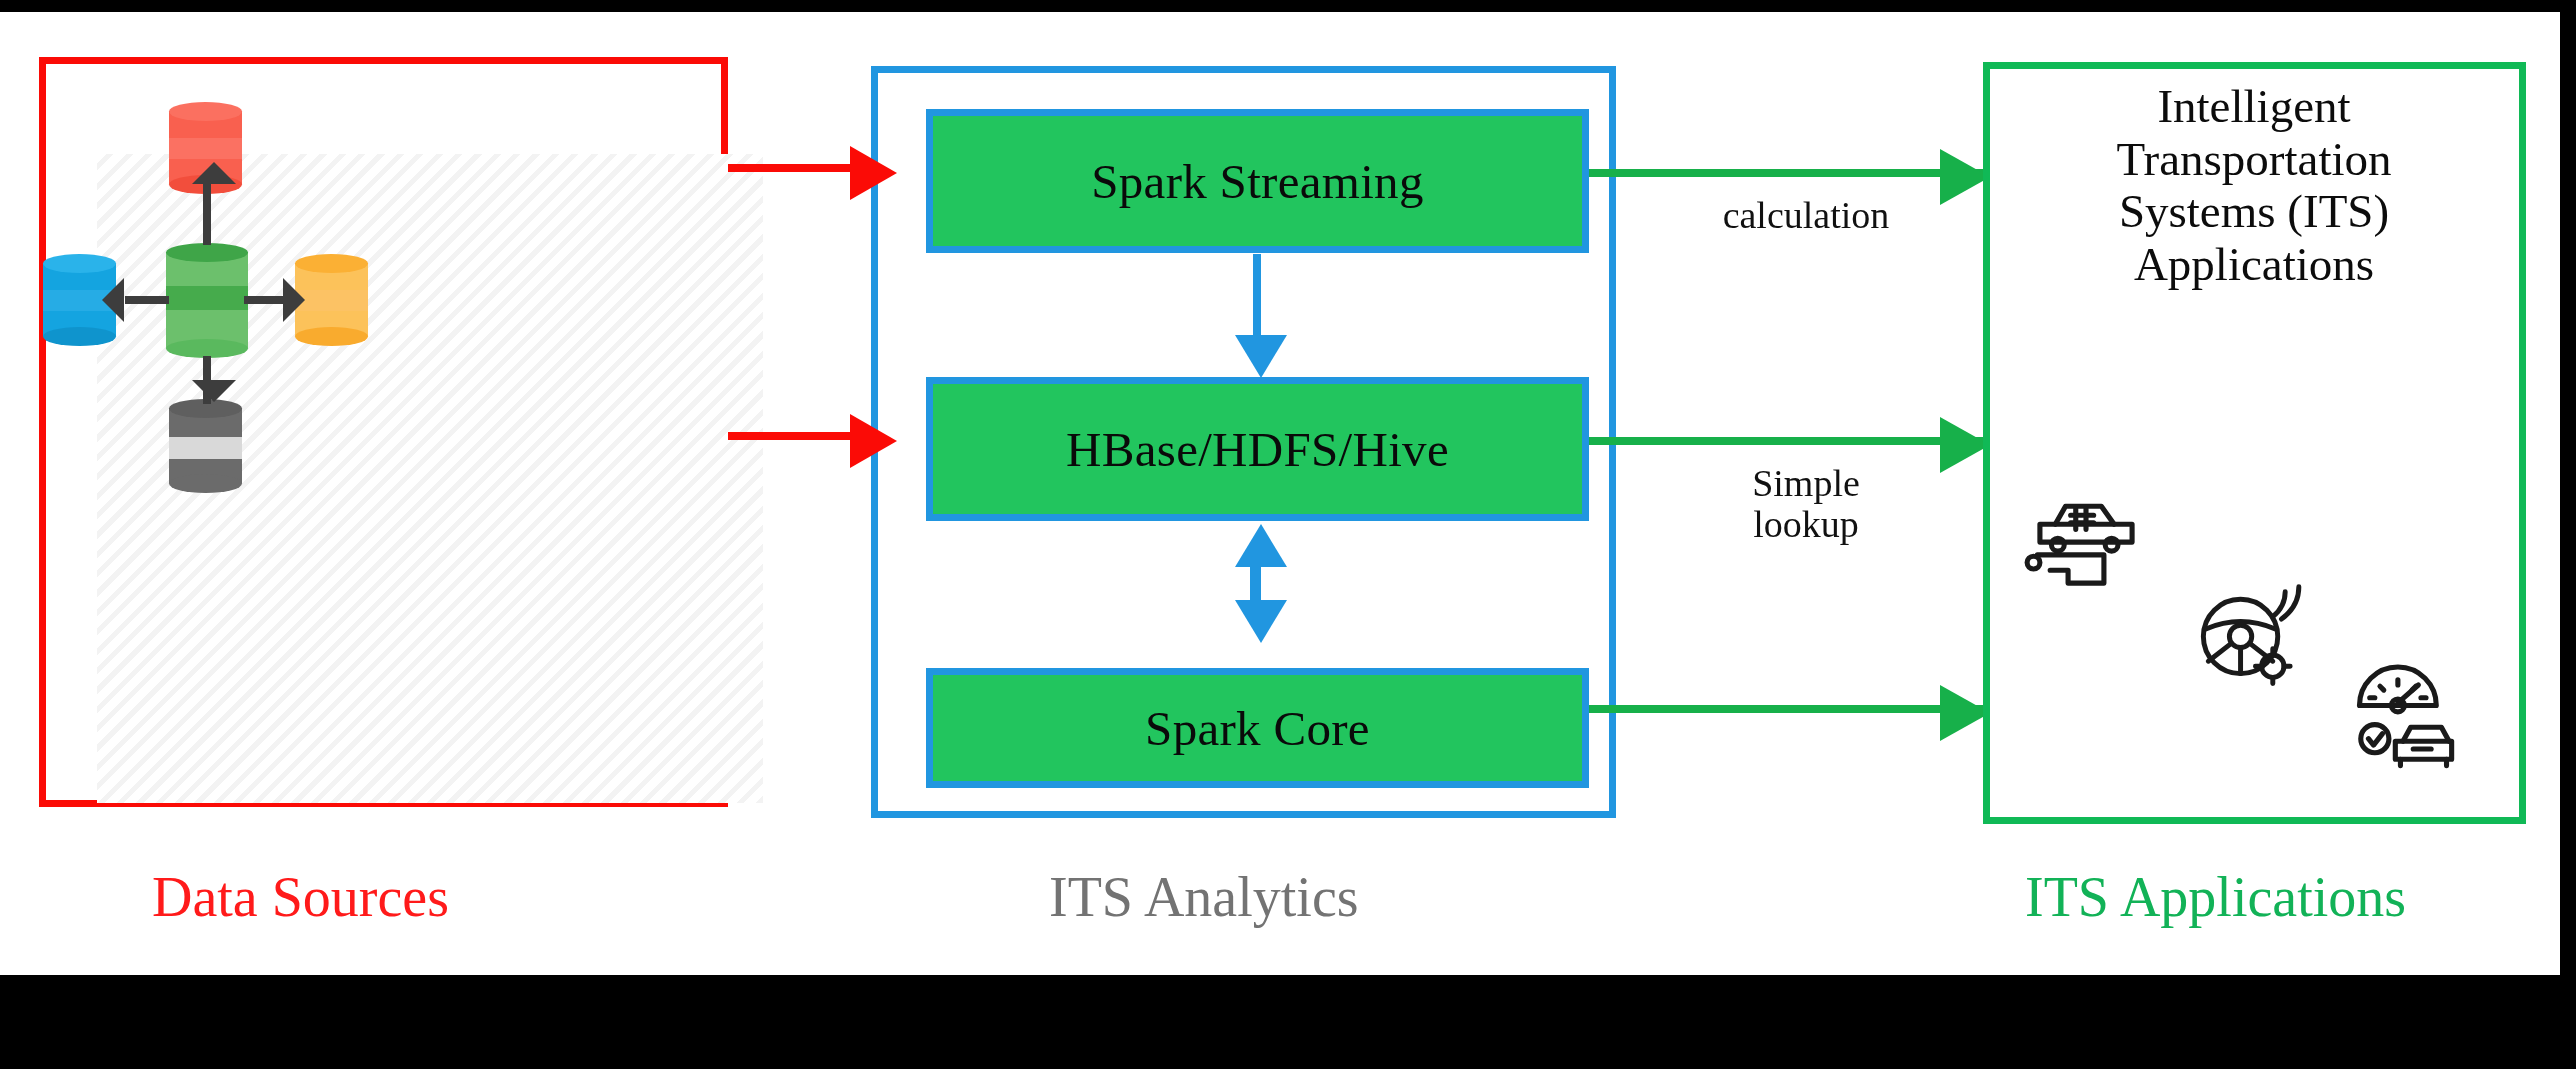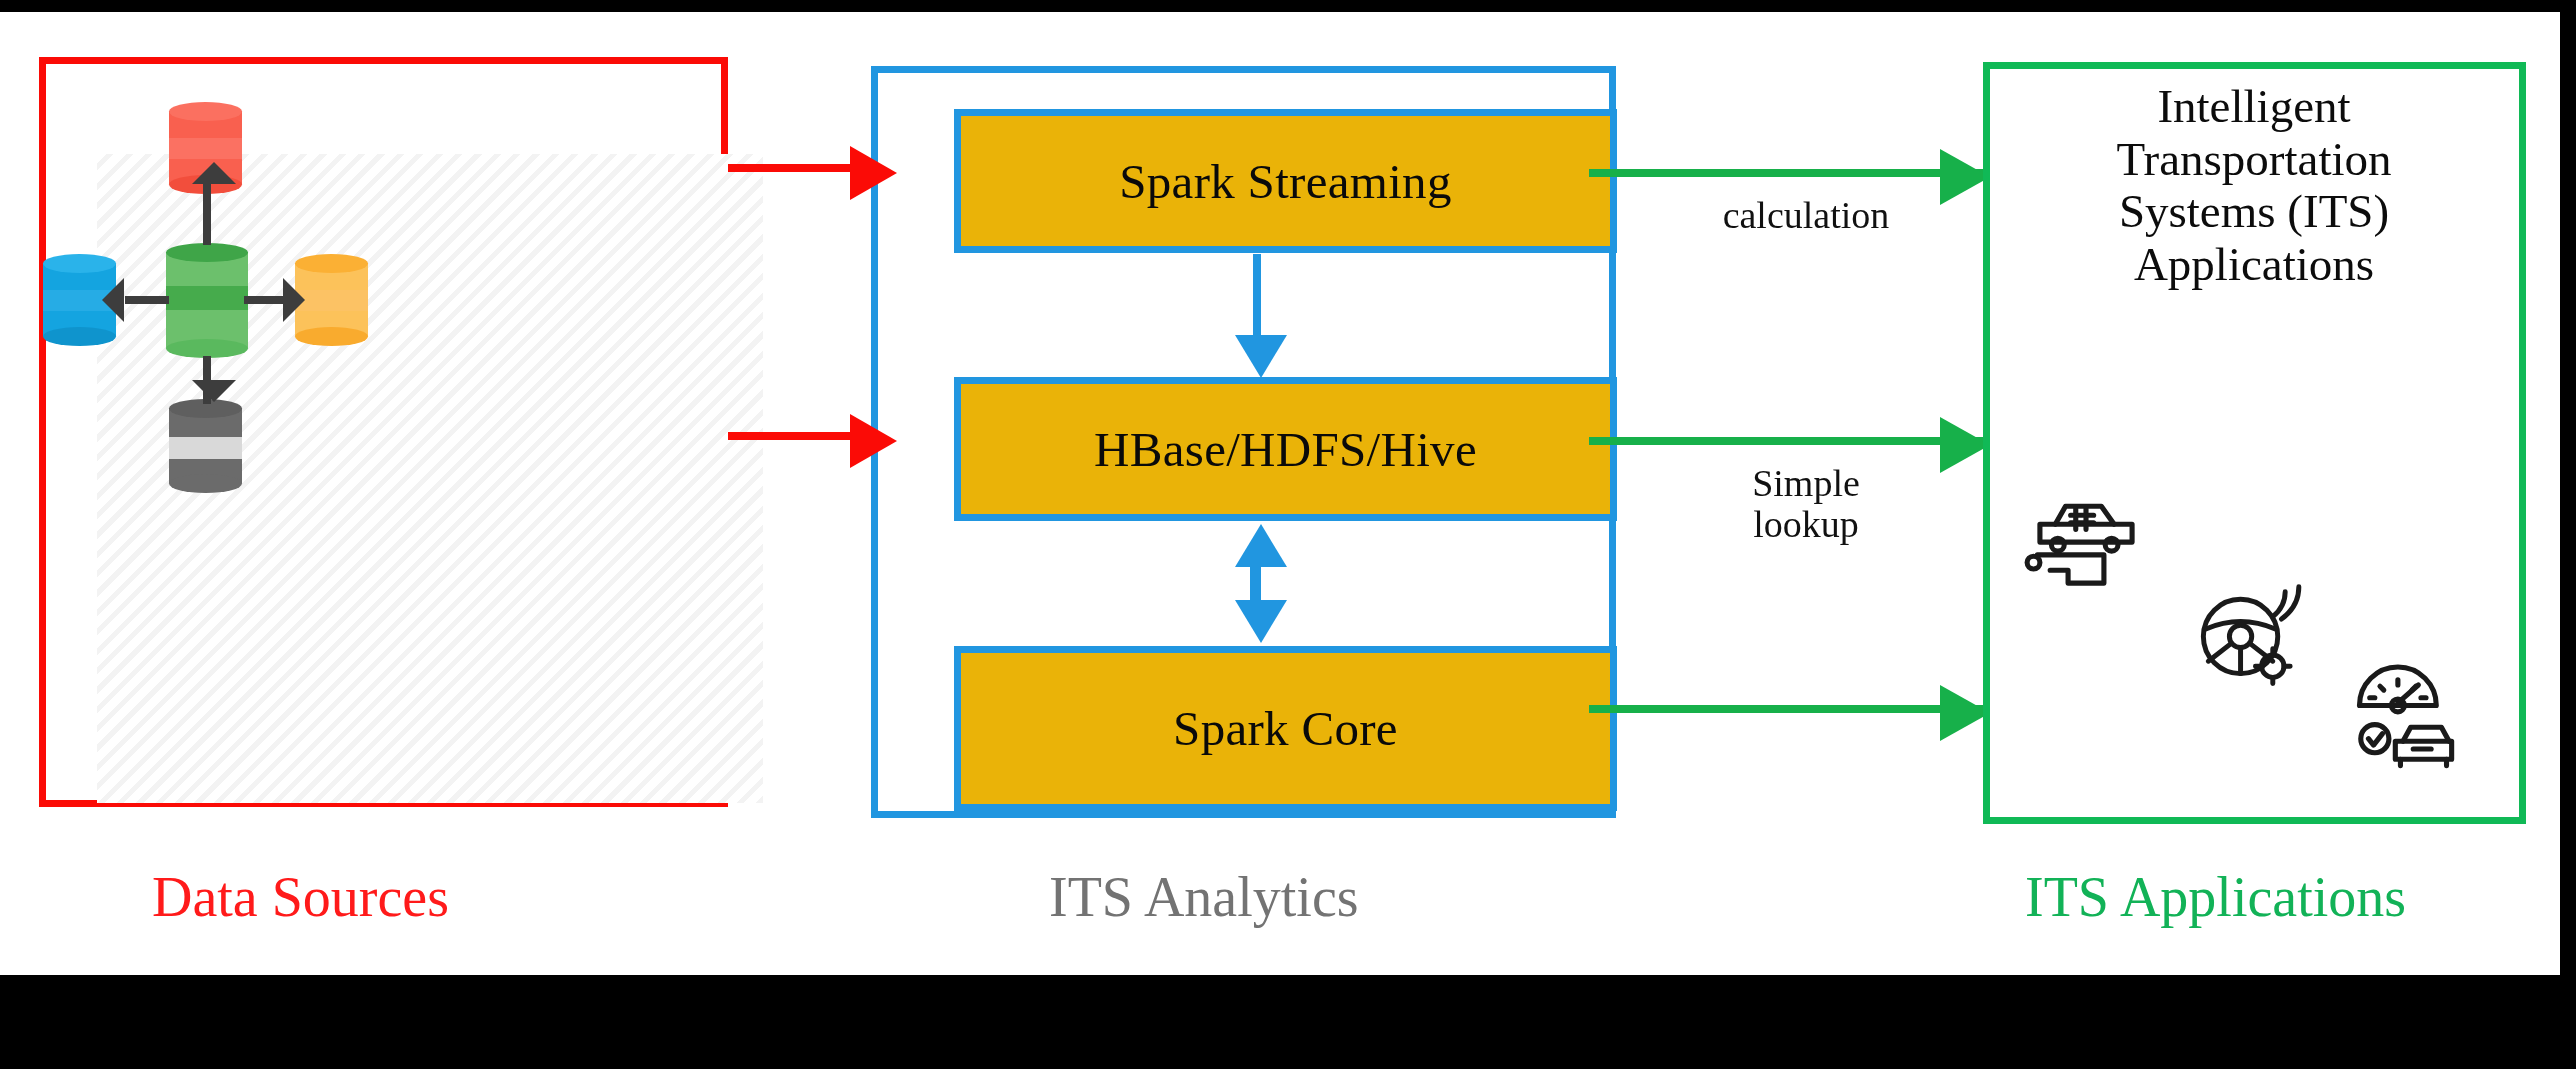--- a/index.html
+++ b/index.html
@@ -9,24 +9,24 @@
   
   .panel{position:absolute;box-sizing:border-box;background:#fff;}
   #data-sources-panel{left:39px;top:45px;width:689px;height:750px;border:7.7px solid #fb0b06;}
   #hatch{position:absolute;left:51px;top:90px;width:666px;height:649px;
     background:repeating-linear-gradient(-45deg,#f3f3f3 0px,#f3f3f3 5.1px,#ffffff 5.1px,#ffffff 13.7px);}
   #analytics-panel{left:871px;top:54px;width:745px;height:752px;border:7.7px solid #2196e0;}
   #apps-panel{left:1983px;top:50px;width:543px;height:762px;border:7.7px solid #10b956;}
 
   
   .inner-box{position:absolute;box-sizing:border-box;left:926px;width:663px;
-    border:7.7px solid #2196e0;background:#eab308;display:flex;align-items:center;justify-content:center;margin-left:28px;}
+    border:7.7px solid #2196e0;background:#22c55e;display:flex;align-items:center;justify-content:center;}
   #box-spark-streaming{top:97px;height:144px;}
   #box-storage{top:365px;height:144px;}
-  #box-spark-core{top:634px;height:165px;}
+  #box-spark-core{top:656px;height:120px;}
   .inner-box span{font-size:49px;color:#0a0a0a;letter-spacing:0.3px;line-height:1;white-space:nowrap;}
 
   
   .cyl{position:absolute;}
   .cyl .body{position:absolute;left:0;top:9.4px;width:100%;height:calc(100% - 19px);}
   .cyl .top{position:absolute;left:0;top:0;width:100%;height:19px;border-radius:50%;}
   .cyl .bot{position:absolute;left:0;bottom:0;width:100%;height:19px;border-radius:50%;}
   .cyl .band{position:absolute;left:0;width:100%;}
 
   

